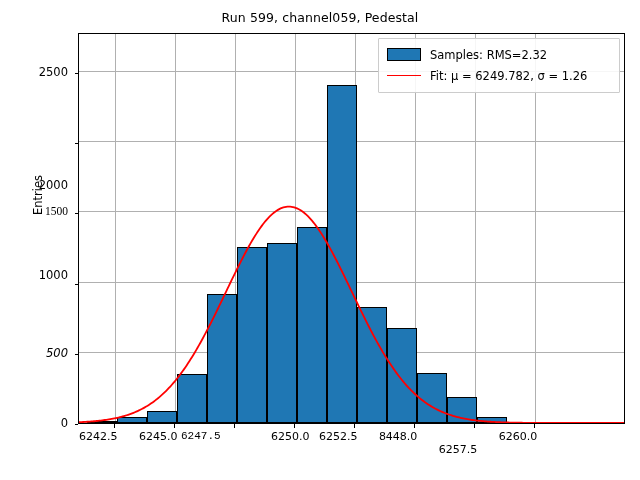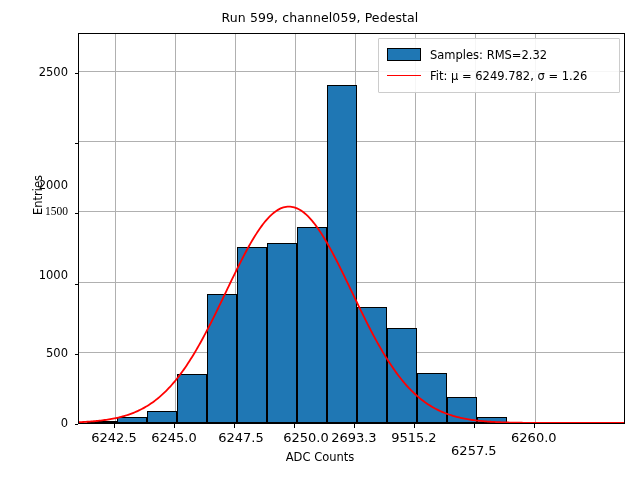--- a/index.html
+++ b/index.html
@@ -43,22 +43,22 @@
   }
 
   
   #fit-curve{position:absolute;left:0;top:0;width:100%;height:100%;}
 
   
   .tick-x{position:absolute;width:1px;height:3.5px;background:#000;top:424px;}
   .tick-y{position:absolute;height:1px;width:3.5px;background:#000;left:74.5px;}
   .ticklabel-x{
     position:absolute;top:430px;
-    font-size:13px;color:#000;
-    text-align:center;width:70px;
+    font-size:11px;color:#000;
+    width:70px;
   }
   .ticklabel-y{
     position:absolute;
     font-size:11.5px;color:#000;
     text-align:right;width:60px;
     left:8px;
   }
 
   
   #xlabel{
@@ -151,48 +151,47 @@
       <polyline id="fit-path" fill="none" stroke="#ff0000" stroke-width="1.8" vector-effect="non-scaling-stroke" points="0.00,390.18 1.37,390.11 2.73,390.05 4.10,389.98 5.47,389.90 6.84,389.82 8.20,389.74 9.57,389.65 10.94,389.55 12.31,389.45 13.67,389.34 15.04,389.22 16.41,389.10 17.78,388.97 19.14,388.83 20.51,388.68 21.88,388.53 23.25,388.36 24.61,388.19 25.98,388.00 27.35,387.81 28.72,387.60 30.08,387.38 31.45,387.15 32.82,386.91 34.19,386.65 35.55,386.38 36.92,386.10 38.29,385.80 39.66,385.48 41.03,385.15 42.39,384.80 43.76,384.43 45.13,384.04 46.50,383.64 47.86,383.21 49.23,382.77 50.60,382.30 51.97,381.81 53.33,381.30 54.70,380.76 56.07,380.20 57.44,379.61 58.80,379.00 60.17,378.36 61.54,377.69 62.91,377.00 64.27,376.27 65.64,375.51 67.01,374.73 68.38,373.91 69.74,373.05 71.11,372.17 72.48,371.25 73.85,370.29 75.21,369.30 76.58,368.27 77.95,367.21 79.31,366.10 80.68,364.96 82.05,363.78 83.42,362.55 84.78,361.29 86.15,359.98 87.52,358.64 88.89,357.25 90.25,355.81 91.62,354.33 92.99,352.81 94.36,351.25 95.72,349.64 97.09,347.98 98.46,346.28 99.83,344.53 101.19,342.74 102.56,340.90 103.93,339.02 105.30,337.09 106.66,335.11 108.03,333.10 109.40,331.03 110.77,328.92 112.13,326.77 113.50,324.57 114.87,322.34 116.24,320.05 117.61,317.73 118.97,315.37 120.34,312.97 121.71,310.53 123.08,308.05 124.44,305.53 125.81,302.98 127.18,300.40 128.55,297.79 129.91,295.14 131.28,292.47 132.65,289.77 134.02,287.04 135.38,284.29 136.75,281.52 138.12,278.73 139.49,275.93 140.85,273.10 142.22,270.27 143.59,267.43 144.96,264.57 146.32,261.72 147.69,258.86 149.06,256.00 150.43,253.14 151.79,250.29 153.16,247.45 154.53,244.62 155.90,241.80 157.26,239.01 158.63,236.23 160.00,233.47 161.36,230.74 162.73,228.04 164.10,225.37 165.47,222.74 166.83,220.15 168.20,217.59 169.57,215.09 170.94,212.63 172.30,210.22 173.67,207.86 175.04,205.56 176.41,203.32 177.77,201.14 179.14,199.03 180.51,196.98 181.88,195.00 183.24,193.10 184.61,191.27 185.98,189.52 187.35,187.86 188.71,186.27 190.08,184.76 191.45,183.35 192.82,182.02 194.18,180.78 195.55,179.64 196.92,178.59 198.29,177.63 199.66,176.77 201.02,176.00 202.39,175.34 203.76,174.78 205.13,174.31 206.49,173.95 207.86,173.68 209.23,173.52 210.60,173.47 211.96,173.51 213.33,173.66 214.70,173.90 216.07,174.25 217.43,174.70 218.80,175.25 220.17,175.91 221.54,176.65 222.90,177.50 224.27,178.45 225.64,179.48 227.01,180.62 228.37,181.84 229.74,183.16 231.11,184.56 232.48,186.05 233.84,187.63 235.21,189.29 236.58,191.02 237.94,192.84 239.31,194.73 240.68,196.70 242.05,198.74 243.41,200.84 244.78,203.01 246.15,205.24 247.52,207.53 248.88,209.88 250.25,212.28 251.62,214.74 252.99,217.24 254.35,219.79 255.72,222.37 257.09,225.00 258.46,227.66 259.82,230.36 261.19,233.09 262.56,235.84 263.93,238.61 265.29,241.41 266.66,244.22 268.03,247.05 269.40,249.89 270.76,252.74 272.13,255.60 273.50,258.46 274.87,261.32 276.24,264.17 277.60,267.03 278.97,269.87 280.34,272.71 281.71,275.53 283.07,278.34 284.44,281.13 285.81,283.90 287.18,286.66 288.54,289.39 289.91,292.09 291.28,294.77 292.65,297.42 294.01,300.04 295.38,302.62 296.75,305.18 298.12,307.70 299.48,310.18 300.85,312.63 302.22,315.03 303.59,317.40 304.95,319.73 306.32,322.02 307.69,324.26 309.06,326.46 310.42,328.62 311.79,330.74 313.16,332.81 314.52,334.83 315.89,336.81 317.26,338.75 318.63,340.64 319.99,342.48 321.36,344.28 322.73,346.04 324.10,347.74 325.46,349.41 326.83,351.02 328.20,352.60 329.57,354.12 330.93,355.61 332.30,357.05 333.67,358.44 335.04,359.80 336.40,361.11 337.77,362.38 339.14,363.61 340.51,364.80 341.87,365.95 343.24,367.06 344.61,368.13 345.98,369.16 347.34,370.16 348.71,371.12 350.08,372.04 351.45,372.93 352.82,373.79 354.18,374.61 355.55,375.40 356.92,376.17 358.29,376.90 359.65,377.60 361.02,378.27 362.39,378.91 363.76,379.53 365.12,380.12 366.49,380.68 367.86,381.22 369.23,381.74 370.59,382.23 371.96,382.70 373.33,383.15 374.70,383.58 376.06,383.99 377.43,384.38 378.80,384.75 380.17,385.10 381.53,385.43 382.90,385.75 384.27,386.05 385.64,386.34 387.00,386.61 388.37,386.87 389.74,387.12 391.10,387.35 392.47,387.57 393.84,387.78 395.21,387.98 396.57,388.16 397.94,388.34 399.31,388.51 400.68,388.66 402.04,388.81 403.41,388.95 404.78,389.08 406.15,389.21 407.51,389.32 408.88,389.43 410.25,389.54 411.62,389.63 412.98,389.73 414.35,389.81 415.72,389.89 417.09,389.97 418.45,390.04 419.82,390.10 421.19,390.17 422.56,390.23 423.92,390.28 425.29,390.33 426.66,390.38 428.03,390.42 429.39,390.46 430.76,390.50 432.13,390.54 433.50,390.57 434.87,390.61 436.23,390.63 437.60,390.66 438.97,390.69 440.34,390.71 441.70,390.73 443.07,390.75 444.44,390.77 445.81,390.79 447.17,390.81 448.54,390.82 449.91,390.84 451.28,390.85 452.64,390.86 454.01,390.87 455.38,390.88 456.75,390.89 458.11,390.90 459.48,390.91 460.85,390.92 462.22,390.92 463.58,390.93 464.95,390.94 466.32,390.94 467.69,390.95 469.05,390.95 470.42,390.95 471.79,390.96 473.15,390.96 474.52,390.97 475.89,390.97 477.26,390.97 478.62,390.97 479.99,390.98 481.36,390.98 482.73,390.98 484.09,390.98 485.46,390.98 486.83,390.98 488.20,390.99 489.56,390.99 490.93,390.99 492.30,390.99 493.67,390.99 495.03,390.99 496.40,390.99 497.77,390.99 499.14,390.99 500.50,390.99 501.87,390.99 503.24,391.00 504.61,391.00 505.97,391.00 507.34,391.00 508.71,391.00 510.08,391.00 511.45,391.00 512.81,391.00 514.18,391.00 515.55,391.00 516.92,391.00 518.28,391.00 519.65,391.00 521.02,391.00 522.39,391.00 523.75,391.00 525.12,391.00 526.49,391.00 527.86,391.00 529.22,391.00 530.59,391.00 531.96,391.00 533.33,391.00 534.69,391.00 536.06,391.00 537.43,391.00 538.80,391.00 540.16,391.00 541.53,391.00 542.90,391.00 544.27,391.00 545.63,391.00 547.00,391.00"></polyline>
     </svg>
   </div>
 
   <div id="xticks">
       <div class="tick-x" style="left: 113.987px;"></div>
       <div class="ticklabel-x" style="left: 78.9868px;">6242.5</div>
       <div class="tick-x" style="left: 173.965px;"></div>
       <div class="ticklabel-x" style="left: 138.965px;">6245.0</div>
       <div class="tick-x" style="left: 233.943px;"></div>
-      <div class="ticklabel-x" style="left: 206px;">6247.5</div>
+      <div class="ticklabel-x" style="left: 181px; font-family: Liberation Mono, monospace;">6247.5</div>
       <div class="tick-x" style="left: 293.921px;"></div>
       <div class="ticklabel-x" style="left: 271px;">6250.0</div>
       <div class="tick-x" style="left: 353.899px;"></div>
-      <div class="ticklabel-x" style="left: 318.899px;">2693.3</div>
+      <div class="ticklabel-x" style="left: 318.899px;">6252.5</div>
       <div class="tick-x" style="left: 413.877px;"></div>
-      <div class="ticklabel-x" style="left: 378.877px;">9515.2</div>
+      <div class="ticklabel-x" style="left: 378.877px;">8448.0</div>
       <div class="tick-x" style="left: 473.855px;"></div>
       <div class="ticklabel-x" style="left: 438.855px; margin-top: 13px;">6257.5</div>
       <div class="tick-x" style="left: 533.833px;"></div>
       <div class="ticklabel-x" style="left: 498.833px;">6260.0</div>
     </div>
   <div id="yticks">
       <div class="tick-y" style="top: 424px;"></div>
       <div class="ticklabel-y" style="top: 416px;">0</div>
       <div class="tick-y" style="top: 353.828px;"></div>
-      <div class="ticklabel-y" style="top: 345.828px;">500</div>
+      <div class="ticklabel-y" style="top: 345.828px; font-style: italic;">500</div>
       <div class="tick-y" style="top: 283.655px;"></div>
       <div class="ticklabel-y" style="top: 268px;">1000</div>
       <div class="tick-y" style="top: 213.483px;"></div>
       <div class="ticklabel-y" style="top: 205.483px; font-family: Liberation Serif, serif;">1500</div>
       <div class="tick-y" style="top: 143.311px;"></div>
       <div class="ticklabel-y" style="top: 135.311px; margin-top: 43px;">2000</div>
       <div class="tick-y" style="top: 73.1385px;"></div>
       <div class="ticklabel-y" style="top: 65.1385px;">2500</div>
     </div>
 
-  <div id="xlabel">ADC Counts</div>
   <div id="ylabel">Entries</div>
 
   <div id="legend">
     <div class="legend-row">
       <span class="legend-swatch-patch"></span>
       <span class="legend-text">Samples: RMS=2.32</span>
     </div>
     <div class="legend-row">
       <span class="legend-swatch-line"></span>
       <span class="legend-text">Fit: μ = 6249.782, σ = 1.26</span>

